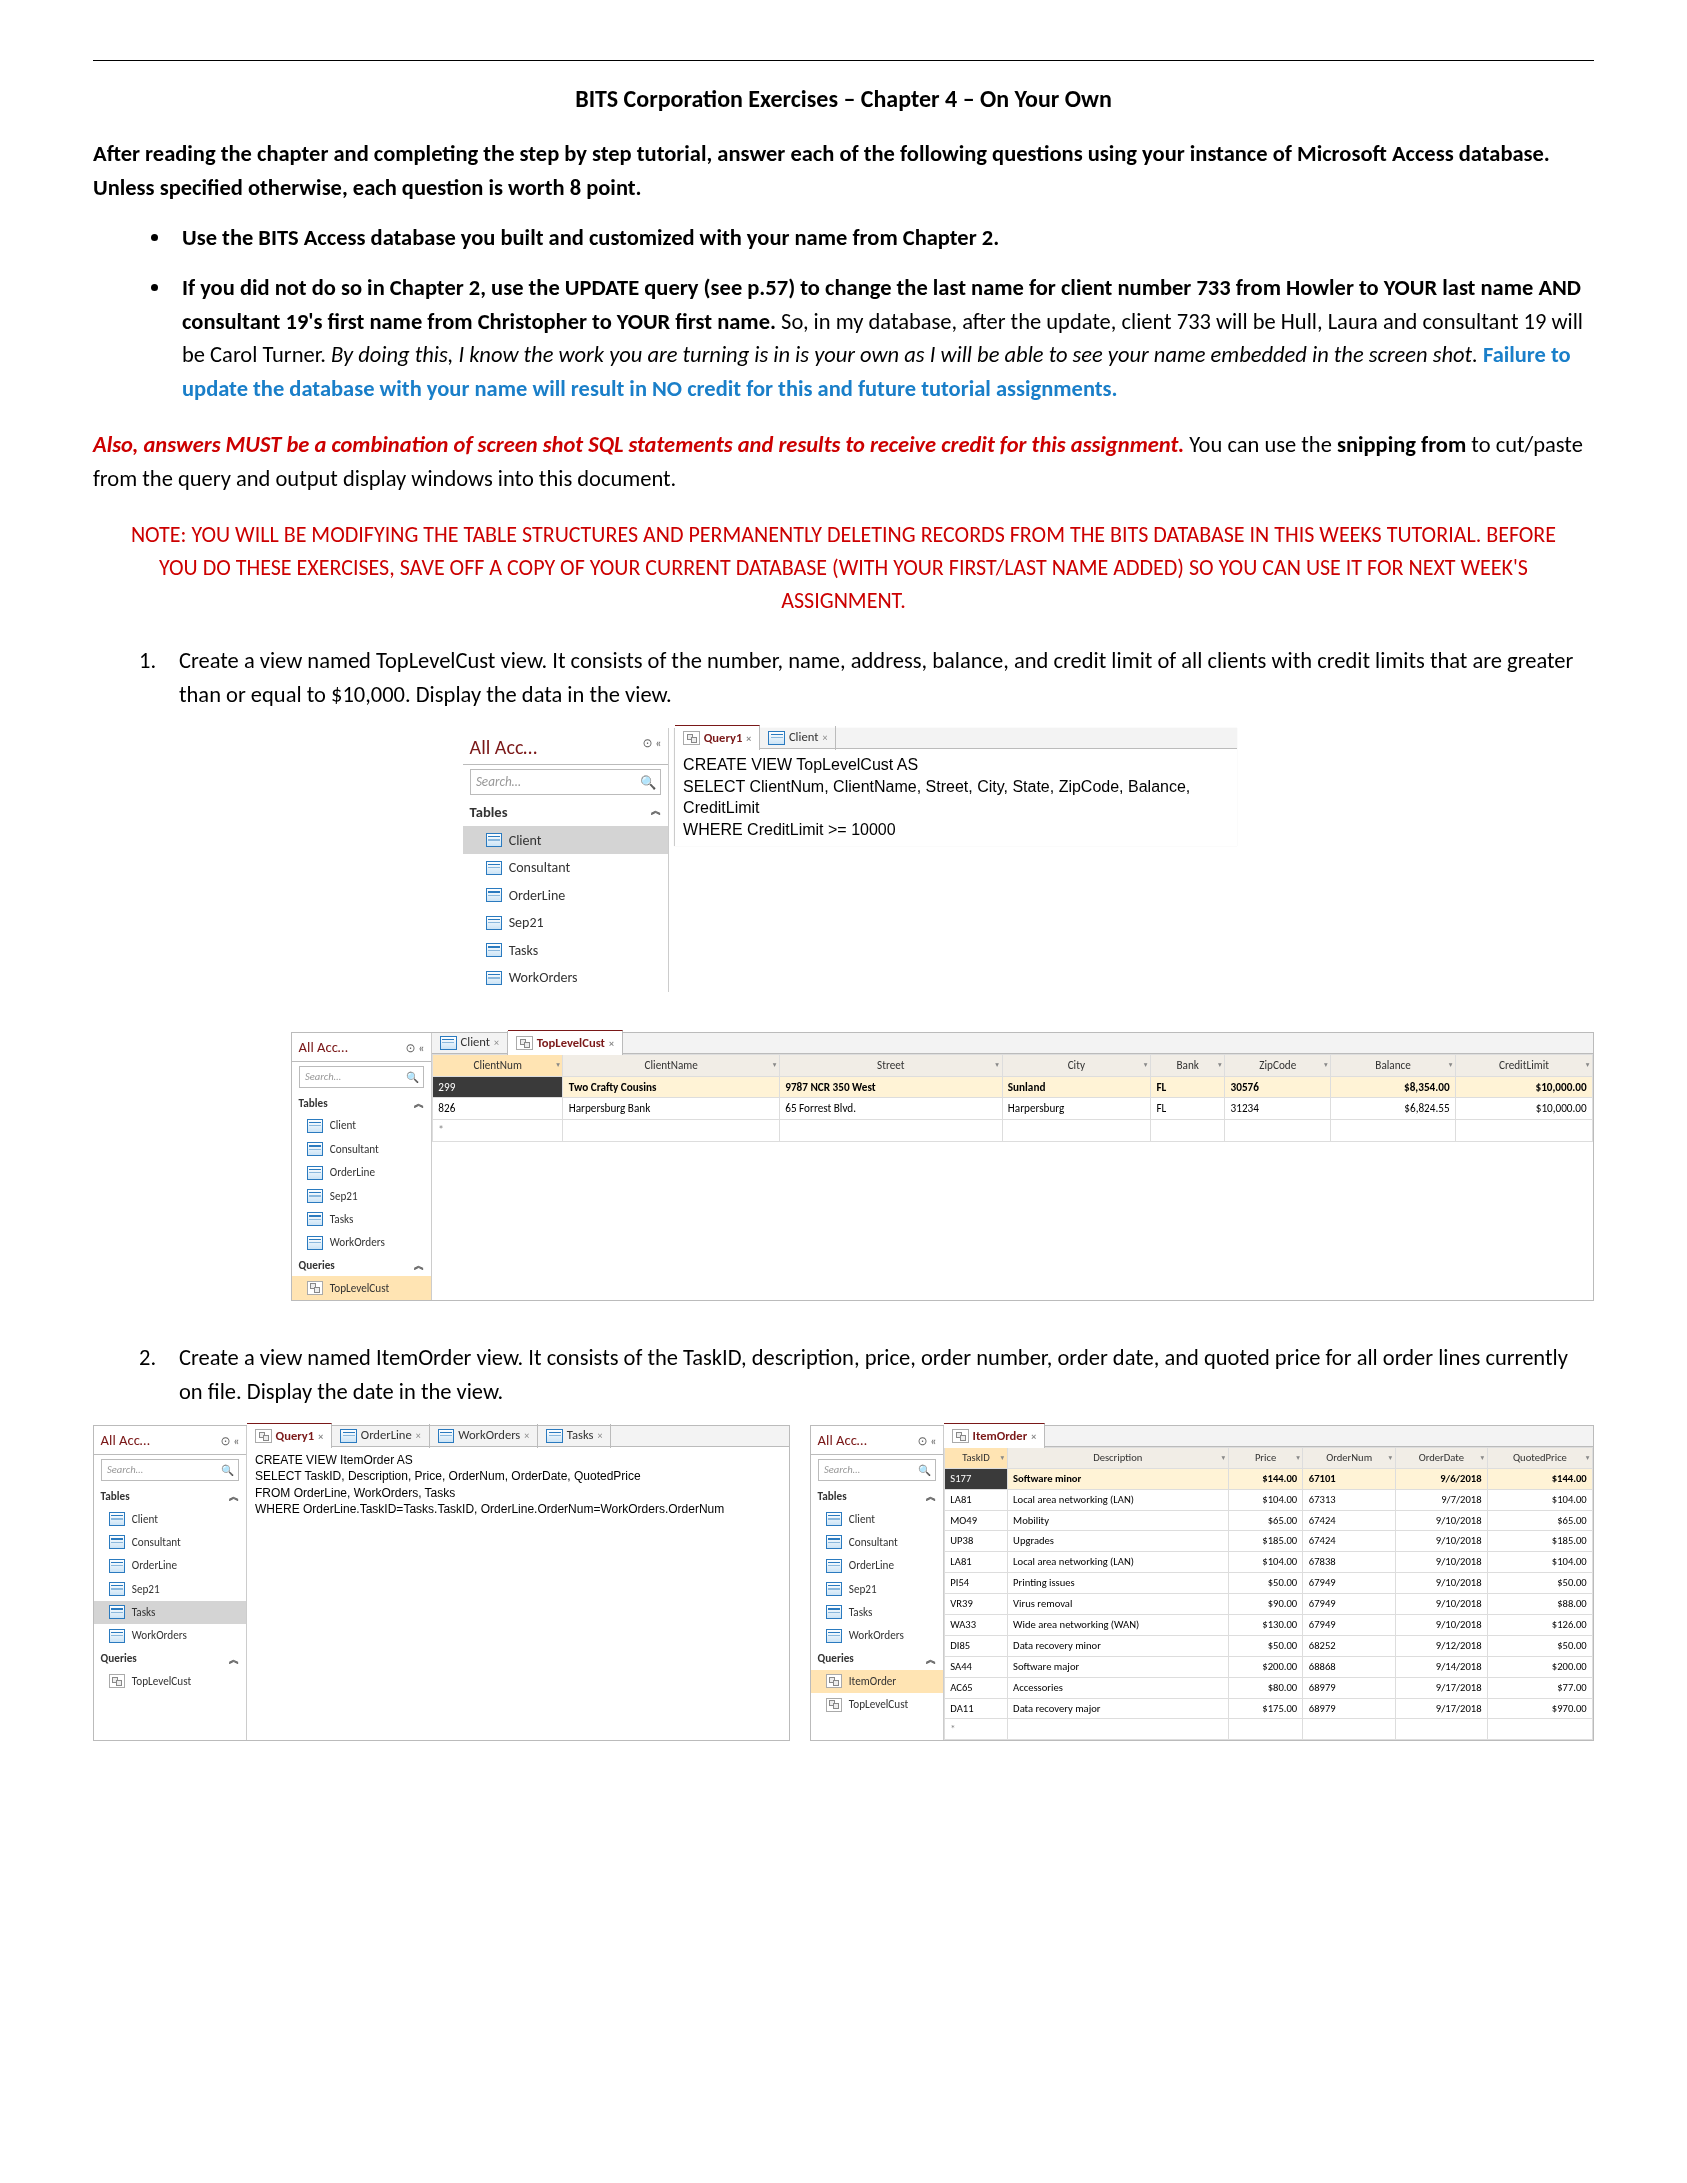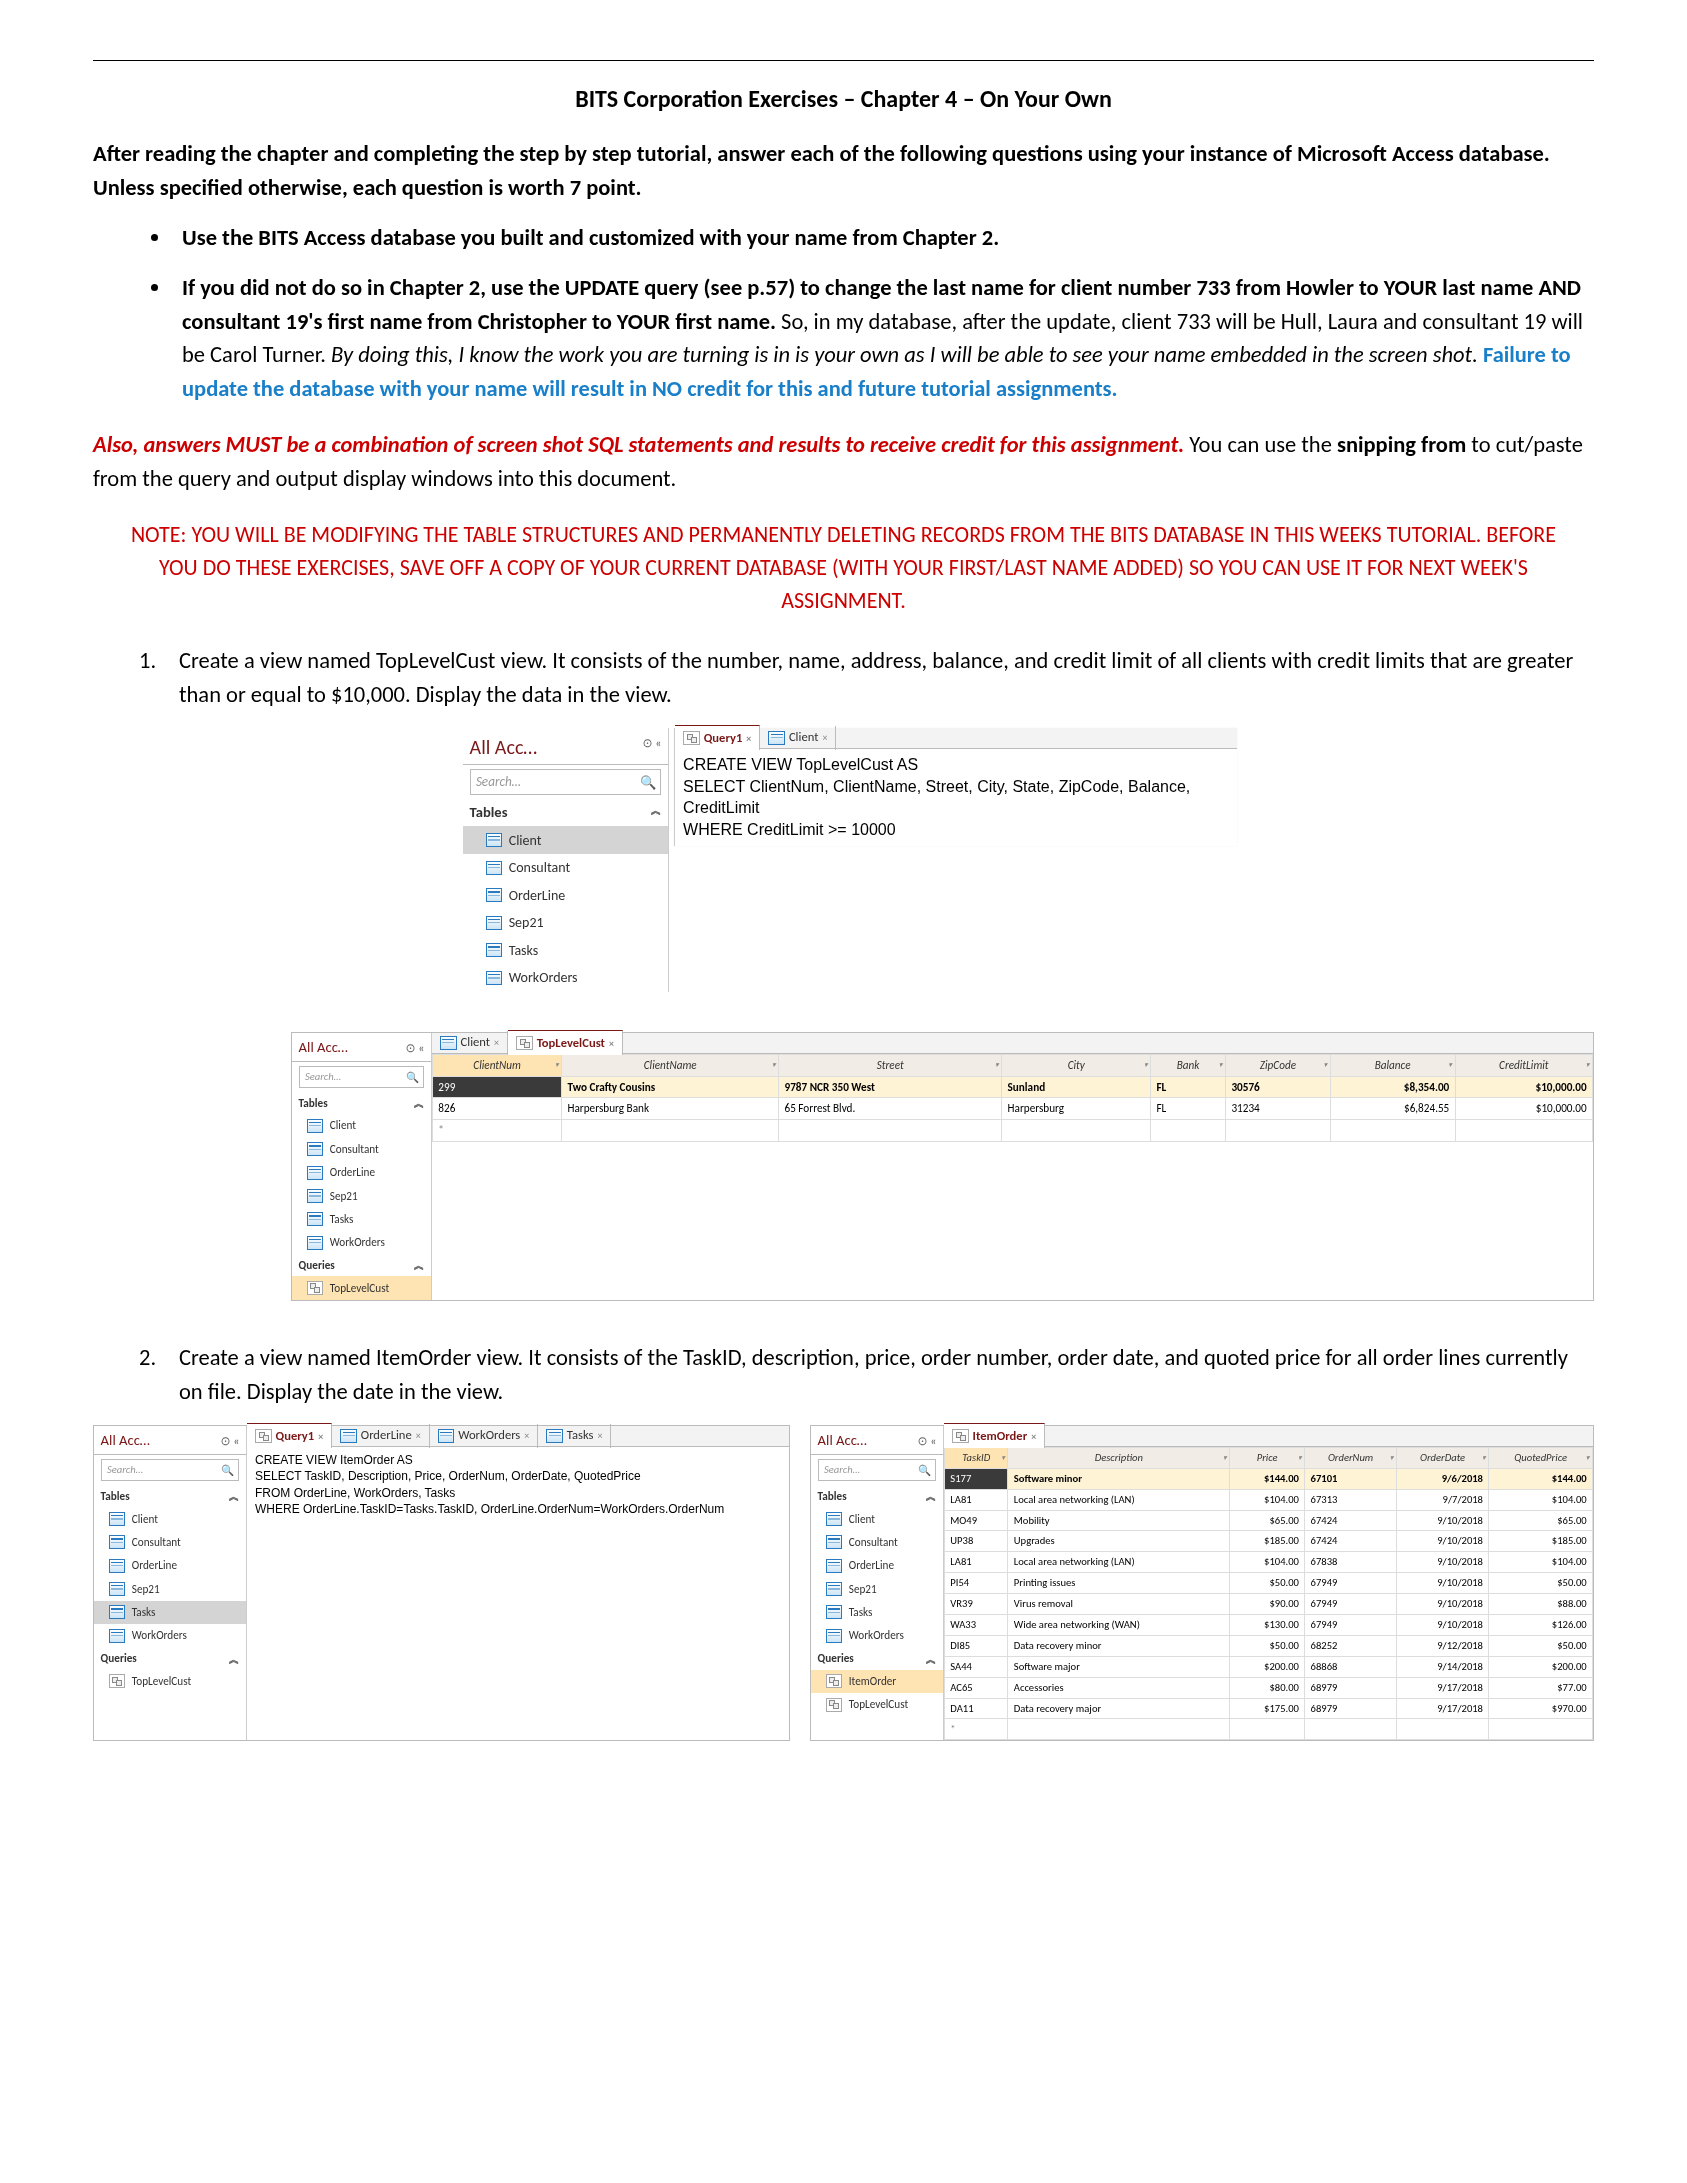--- a/index.html
+++ b/index.html
@@ -255,21 +255,20 @@
   table.grid th, table.grid td {
     border: 0.7px solid #ddd;
     padding: 2px 5.3px;
     white-space: nowrap;
   }
   table.grid th {
     background: #f1ede6;
     font-weight: normal;
     color: #333;
     position: relative;
-    font-style: italic;
   }
   table.grid th .arrow {
     position: absolute;
     right: 2.6px;
     top: 50%;
     transform: translateY(-50%);
     color: #888;
     font-size: 7.3px;
   }
   tr.hl td {
@@ -293,21 +292,21 @@
     flex: 1;
   }
 </style>
 </head>
 <body>
 
 <div class="page">
   <div class="rule"></div>
   <div class="title">BITS Corporation Exercises – Chapter 4 – On Your Own</div>
 
-  <div class="intro">After reading the chapter and completing the step by step tutorial, answer each of the following questions using your instance of Microsoft Access database.   Unless specified otherwise, each question is worth 7 point.</div>
+  <div class="intro">After reading the chapter and completing the step by step tutorial, answer each of the following questions using your instance of Microsoft Access database.   Unless specified otherwise, each question is worth 8 point.</div>
 
   <ul class="bullets">
     <li><span class="bold">Use the BITS Access database you built and customized with your name from Chapter 2.</span></li>
     <li>
       <span class="bold">If you did not do so in Chapter 2, use the UPDATE query (see p.57) to change the last name for client number 733 from Howler to YOUR last name AND consultant 19's first name from Christopher to YOUR first name.</span>
       <span>  So, in my database, after the update, client 733 will be Hull, Laura and consultant 19 will be Carol Turner.  </span>
       <span class="italic">By doing this, I know the work you are turning is in is your own as I will be able to see your name embedded in the screen shot.   </span>
       <span class="blue bold">Failure to update the database with your name will result in NO credit for this and future tutorial assignments.</span>
     </li>
   </ul>

